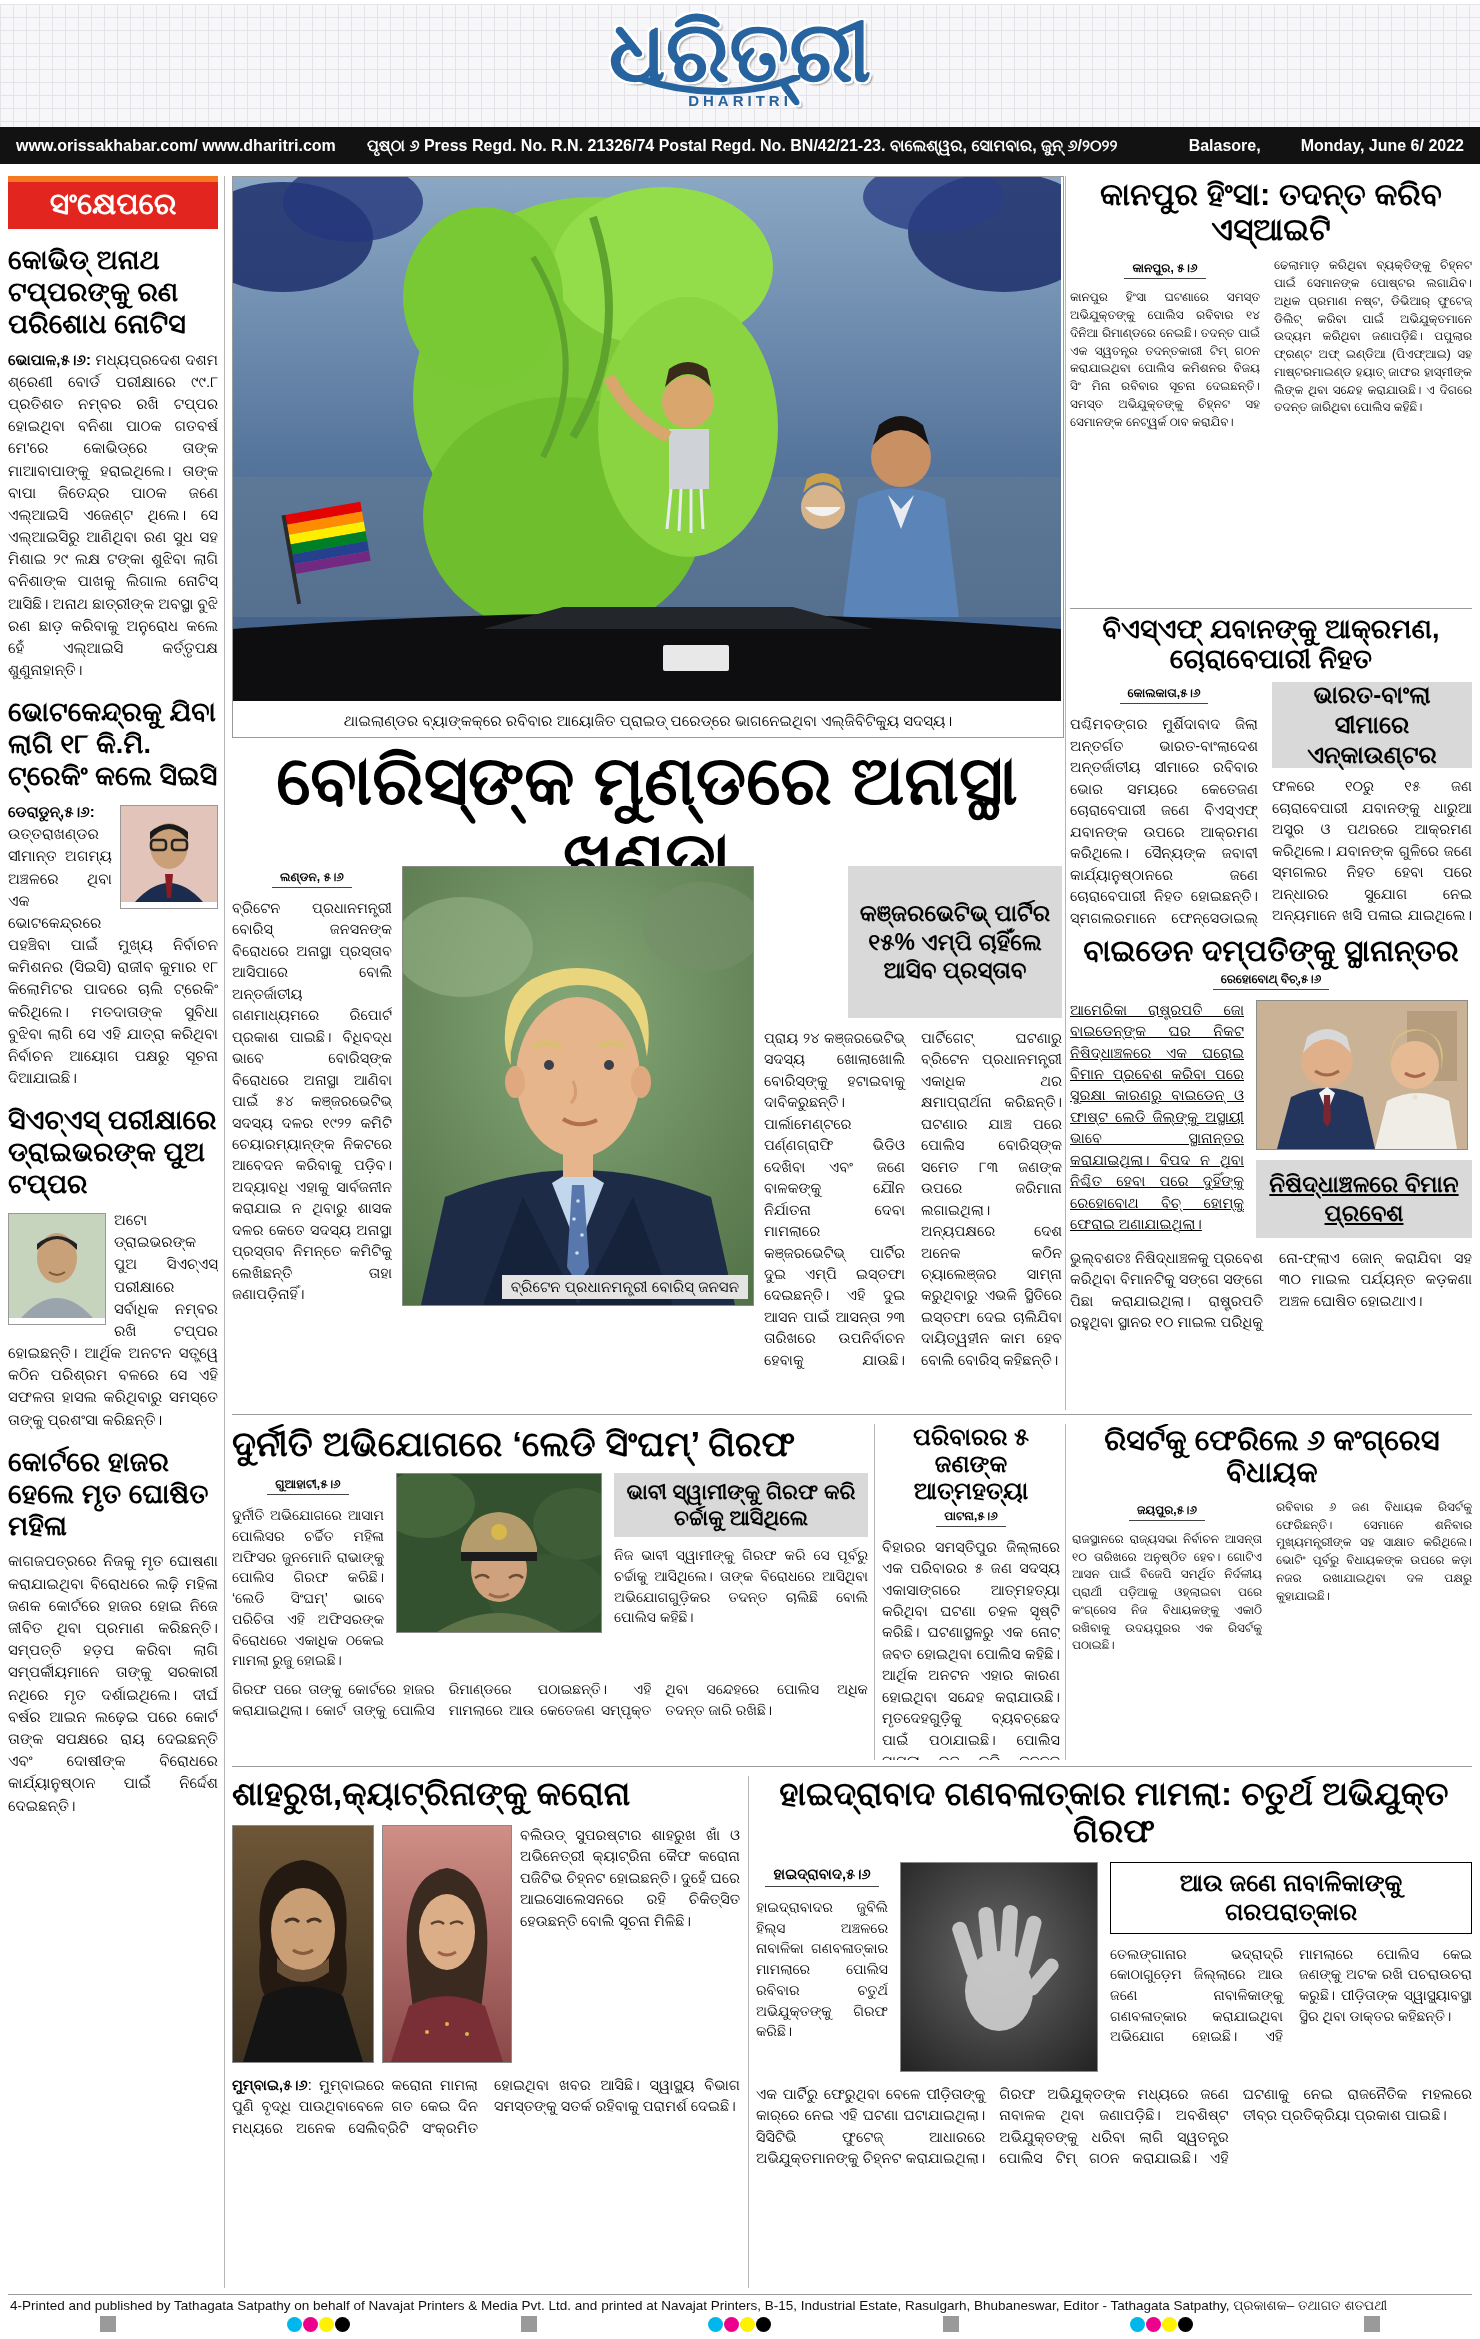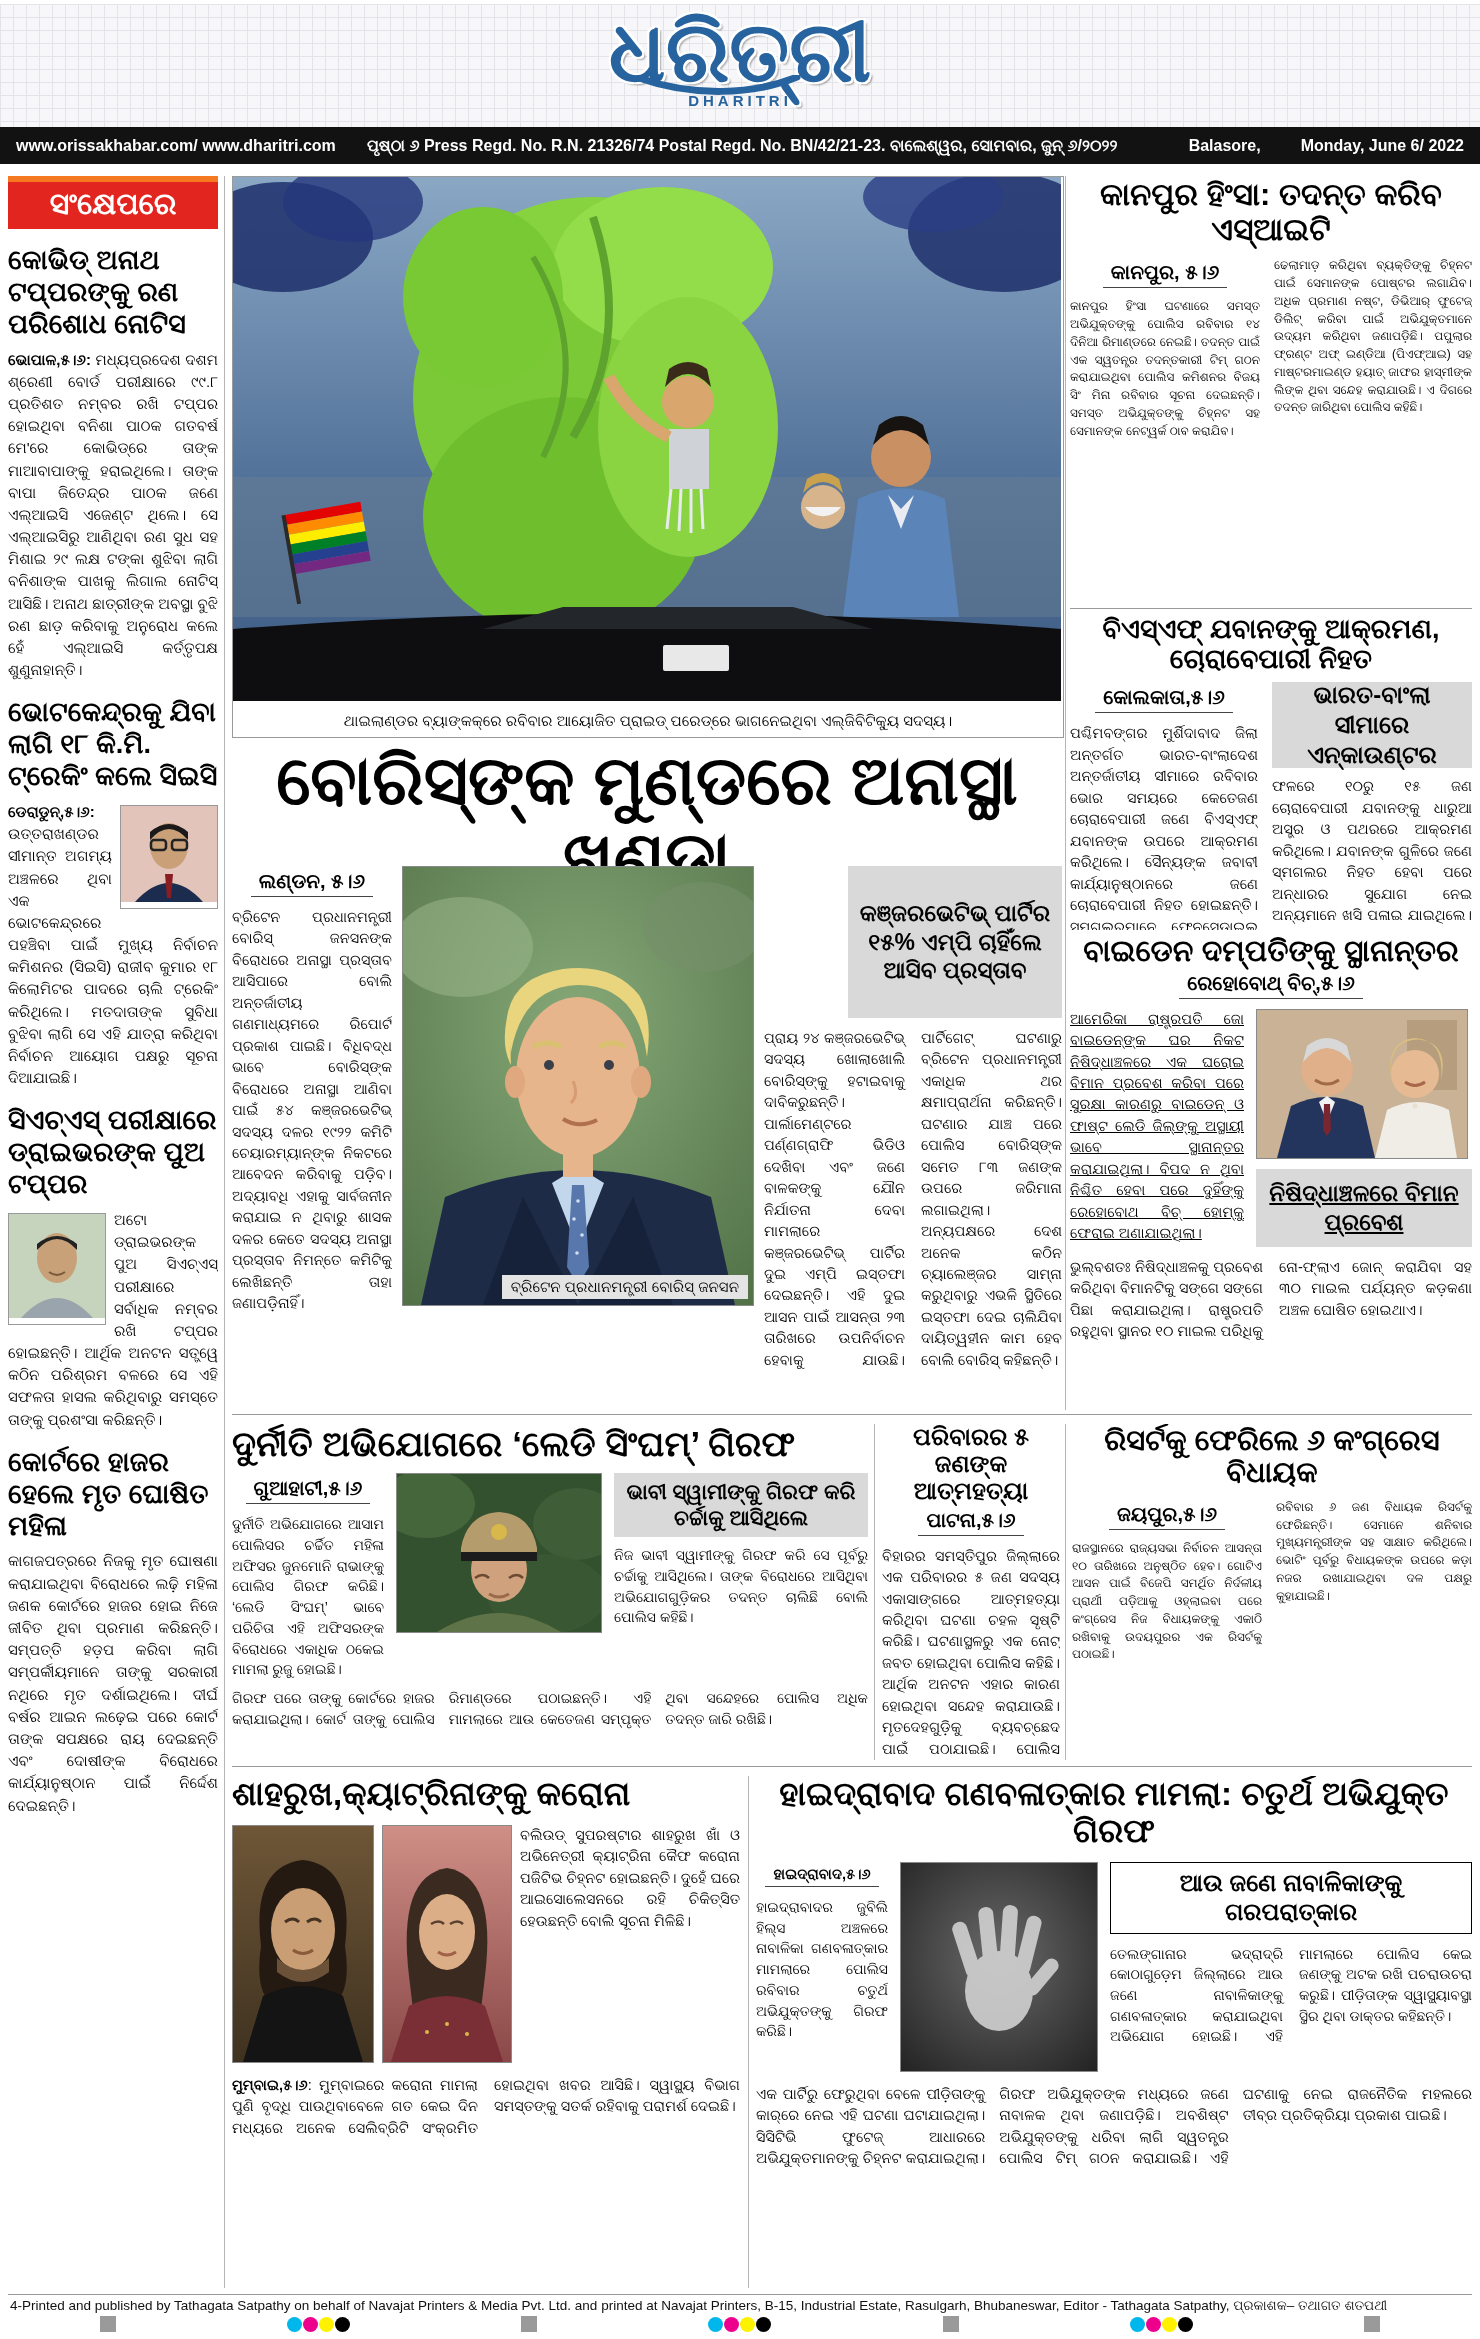--- a/index.html
+++ b/index.html
@@ -18,21 +18,21 @@
   .logo-latin{font-size:15px;font-weight:bold;letter-spacing:4px;color:#27639e;margin-top:-6px;}
   
   .infobar{position:absolute;left:0;top:127px;width:1480px;height:37px;background:#121212;
     color:#fff;display:flex;align-items:center;font-weight:bold;font-size:16px;box-sizing:border-box;padding:0 16px;}
   .infobar .seg-c{flex:1;text-align:center;}
   .infobar .seg-r span{margin-left:40px;}
   
   .hl{font-weight:bold;line-height:1.12;margin:0;color:#000;}
   .body-text{font-size:12px;line-height:1.48;text-align:justify;margin:0;overflow:hidden;}
   .dl{font-weight:bold;}
-  .dateline-center{font-weight:bold;font-size:20px;text-align:center;margin:4px auto 10px;
+  .dateline-center{font-weight:bold;font-size:12px;text-align:center;margin:4px auto 10px;
     width:fit-content;border-bottom:1.5px solid #444;padding:0 8px 3px;}
   .grey-box{background:#d9d9d9;font-weight:bold;text-align:center;line-height:1.25;
     display:flex;align-items:center;justify-content:center;padding:8px;box-sizing:border-box;}
   .cols2{column-count:2;column-gap:16px;}
   .cols3{column-count:3;column-gap:14px;}
   .vrule{position:absolute;width:1px;background:#b5b5b5;}
   .hrule{position:absolute;height:1px;background:#9a9a9a;}
   figure{margin:0;}
   .photo-frame{border:1px solid #8a8a8a;box-sizing:border-box;}
   .lead-figure{position:absolute;left:232px;top:176px;width:830px;border:1px solid #9a9a9a;background:#fff;}

